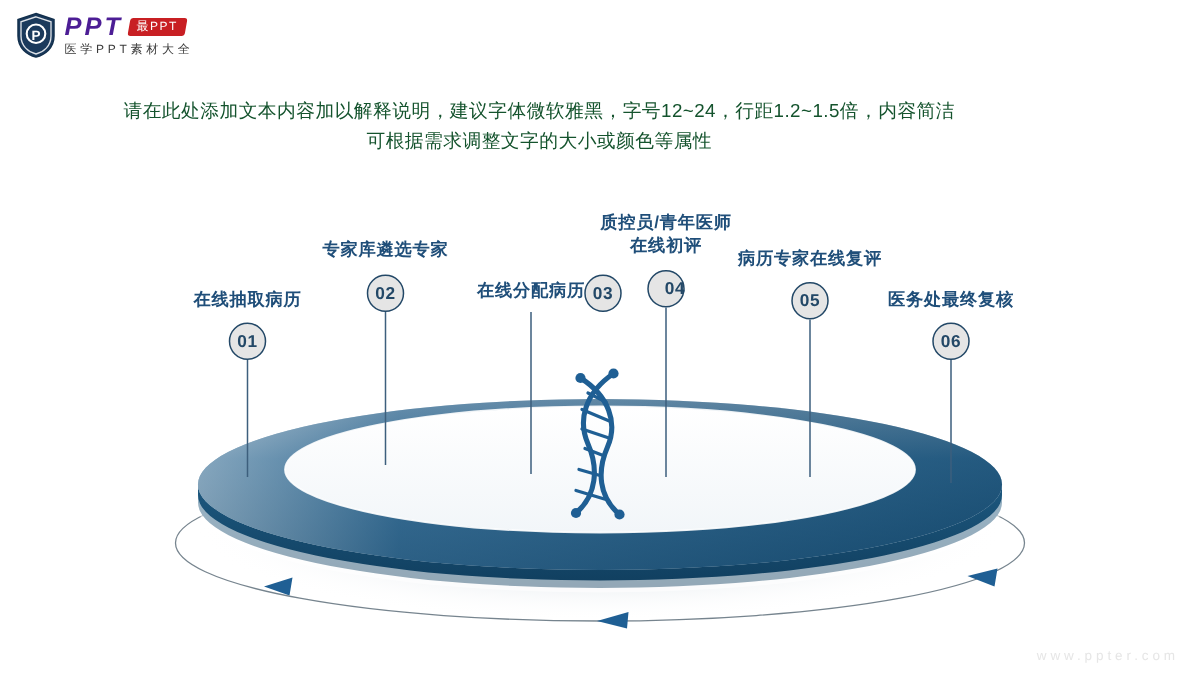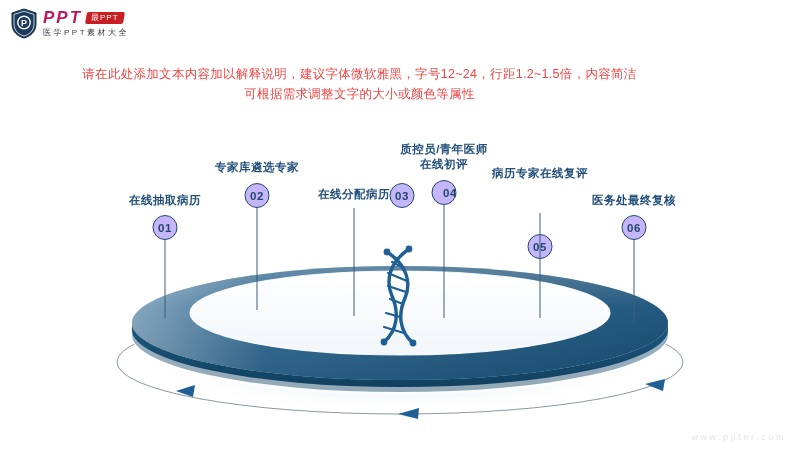--- a/index.html
+++ b/index.html
@@ -10,59 +10,59 @@
     overflow:hidden;position:relative;
   }
   #slide{position:absolute;inset:0;width:800px;height:450px;overflow:hidden;background:#fff;}
 
   
   #logo{position:absolute;left:10px;top:5px;width:180px;height:36px;display:flex;align-items:center;gap:5px;}
   #shield{width:28px;height:31px;flex:0 0 auto;}
   .logo-text{display:flex;flex-direction:column;justify-content:center;line-height:1;}
   .logo-row1{display:flex;align-items:center;gap:4px;}
   .logo-ppt{
-    font-size:17px;font-weight:bold;font-style:italic;color:#be185d;
+    font-size:17px;font-weight:bold;font-style:italic;color:#4c1d95;
     letter-spacing:2px;font-family:"Liberation Sans",sans-serif;
   }
   .logo-badge{
     background:#c81f23;color:#fff;font-size:8px;padding:2px 5px 2px 5px;
     border-radius:2px;letter-spacing:1px;transform:skewX(-10deg);
     font-family:"Liberation Sans",sans-serif;white-space:nowrap;
   }
   .logo-badge span{display:inline-block;transform:skewX(10deg);}
   .logo-row2{
     font-size:8px;color:#3a3a3a;letter-spacing:2.5px;margin-top:3px;
     font-family:"Liberation Sans",sans-serif;white-space:nowrap;
   }
 
   
   #title{
     position:absolute;left:0;top:16px;width:800px;text-align:center;
     font-size:30px;font-weight:bold;color:#404040;letter-spacing:3px;
   }
   #subtitle{
     position:absolute;left:0;top:64px;width:719px;text-align:center;
-    font-size:12.5px;color:#ef4444;line-height:20px;letter-spacing:.3px;
+    font-size:12.5px;color:#14532d;line-height:20px;letter-spacing:.3px;
   }
   #subtitle div{white-space:nowrap;}
 
   
   #stage{position:absolute;left:0;top:0;width:800px;height:450px;pointer-events:none;}
 
   
   .marker{position:absolute;}
   .marker-label{
     position:absolute;transform:translateX(-50%);
     font-size:11.5px;font-weight:bold;color:#1f4e79;
     text-align:center;white-space:nowrap;line-height:15px;letter-spacing:.5px;
   }
   .marker-circle{
     position:absolute;transform:translateX(-50%);
     width:25px;height:25px;border-radius:50%;
-    border:1.3px solid #234867;background:#c4b5fd;
+    border:1.3px solid #234867;background:#e5e5e5;
     color:#234867;font-size:11.5px;font-weight:bold;
     display:flex;align-items:center;justify-content:center;
     letter-spacing:.5px;box-sizing:border-box;
   }
   .marker-stem{
     position:absolute;transform:translateX(-50%);
     width:1px;background:#3d5f7d;
   }
 
   
@@ -201,21 +201,21 @@
       <span>在线初评</span>
     </div>
     <div class="marker-circle" style="left:444px;top:180px;padding-left:12px;">04</div>
     <div class="marker-stem" style="left:444px;top:205px;height:113px;"></div>
   </div>
 
   <div class="marker">
     <div class="marker-label" style="left:540px;top:166px;">
       <span>病历专家在线复评</span>
     </div>
-    <div class="marker-circle" style="left:540px;top:188px;margin-top:46px;">05</div>
+    <div class="marker-circle" style="left:540px;top:188px;">05</div>
     <div class="marker-stem" style="left:540px;top:213px;height:105px;"></div>
   </div>
 
   <div class="marker">
     <div class="marker-label" style="left:634px;top:193px;">
       <span>医务处最终复核</span>
     </div>
     <div class="marker-circle" style="left:634px;top:215px;">06</div>
     <div class="marker-stem" style="left:634px;top:240px;height:82px;"></div>
   </div>

